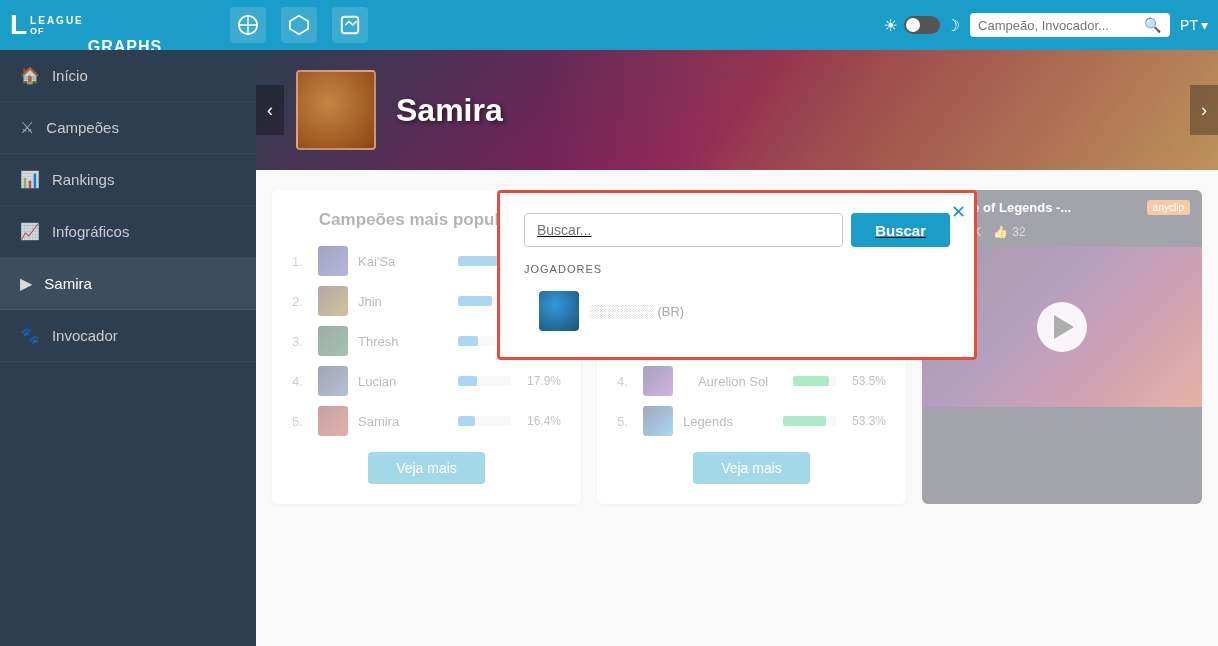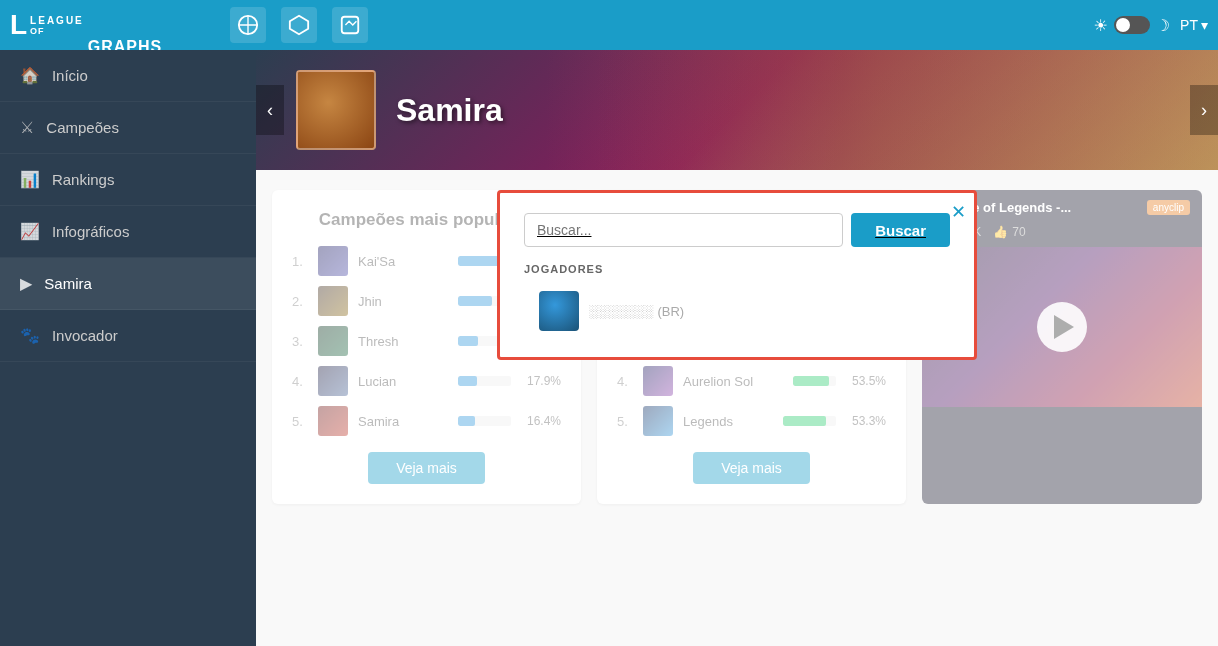--- a/index.html
+++ b/index.html
@@ -139,21 +139,21 @@
     .search-btn {
       background: #1a9dc8;
       color: white;
       border: none;
       border-radius: 4px;
       padding: 8px 24px;
       font-size: 15px;
       cursor: pointer;
       font-weight: 600;
     }
-    .search-label { font-size: 11px; font-weight: 700; color: #666; letter-spacing: 1px; margin-bottom: 10px; }
+    .search-label { font-size: 11px; font-weight: 400; color: #666; letter-spacing: 1px; margin-bottom: 10px; }
     .search-result { display: flex; align-items: center; gap: 10px; cursor: pointer; padding: 6px 15px; }
     .search-result-avatar { width: 40px; height: 40px; border-radius: 4px; background: linear-gradient(135deg, #1a5276, #2980b9); display: flex; align-items: center; justify-content: center; overflow: hidden; }
     .search-result-avatar-inner { width: 100%; height: 100%; background: radial-gradient(circle at 40% 35%, #3498db, #1a5276); }
     .search-result-name { font-size: 14px; color: #555; }
     .search-result-name span { color: #aaa; font-size: 13px; }
 
     
     .panels-row { display: flex; gap: 0; padding: 20px 16px; gap: 16px; }
     .panel {
       background: white;
@@ -257,20 +257,24 @@
   </div>
 
   <div class="header-right">
     <div class="theme-toggle">
       <span class="sun-icon">☀</span>
       <div class="toggle-switch">
         <div class="toggle-knob"></div>
       </div>
       <span class="moon-icon">☽</span>
     </div>
+    <div class="search-bar">
+      <input type="text" placeholder="Campeão, Invocador..." style="">
+      <span class="search-bar-icon">🔍</span>
+    </div>
     <div class="lang-selector">
       <span>PT</span>
       <span>▾</span>
     </div>
   </div>
 </div>
 
 <div class="main-layout">
 
   <div class="sidebar">
@@ -429,21 +433,21 @@
               <span class="champ-name">Seraphine</span>
               <div class="bar-container">
                 <div class="bar bar-green" style="width:84%"></div>
               </div>
               <span class="bar-pct">53.6%</span>
             </div>
 
             <div class="champ-row">
               <span class="champ-num">4.</span>
               <div class="champ-avatar av-aurelion"></div>
-              <span class="champ-name" style="width:100px;">Aurelion Sol</span>
+              <span class="champ-name" style="width:100px;text-align:center;">Aurelion Sol</span>
               <div class="bar-container">
                 <div class="bar bar-green" style="width:83%"></div>
               </div>
               <span class="bar-pct">53.5%</span>
             </div>
 
             <div class="champ-row">
               <span class="champ-num">5.</span>
               <div class="champ-avatar av-anivia"></div>
               <span class="champ-name">Legends</span>
@@ -461,21 +465,21 @@
             <span class="video-title">League of Legends -...</span>
             <span class="video-badge">anyclip</span>
           </div>
           <div class="video-stats">
             <span class="video-stat">
               <span>👁</span>
               <span>352K</span>
             </span>
             <span class="video-stat">
               <span>👍</span>
-              <span>70</span>
+              <span>32</span>
             </span>
           </div>
           <div class="video-thumb">
             <div class="play-btn">
               <div class="play-triangle"></div>
             </div>
           </div>
         </div>
 
       </div>

